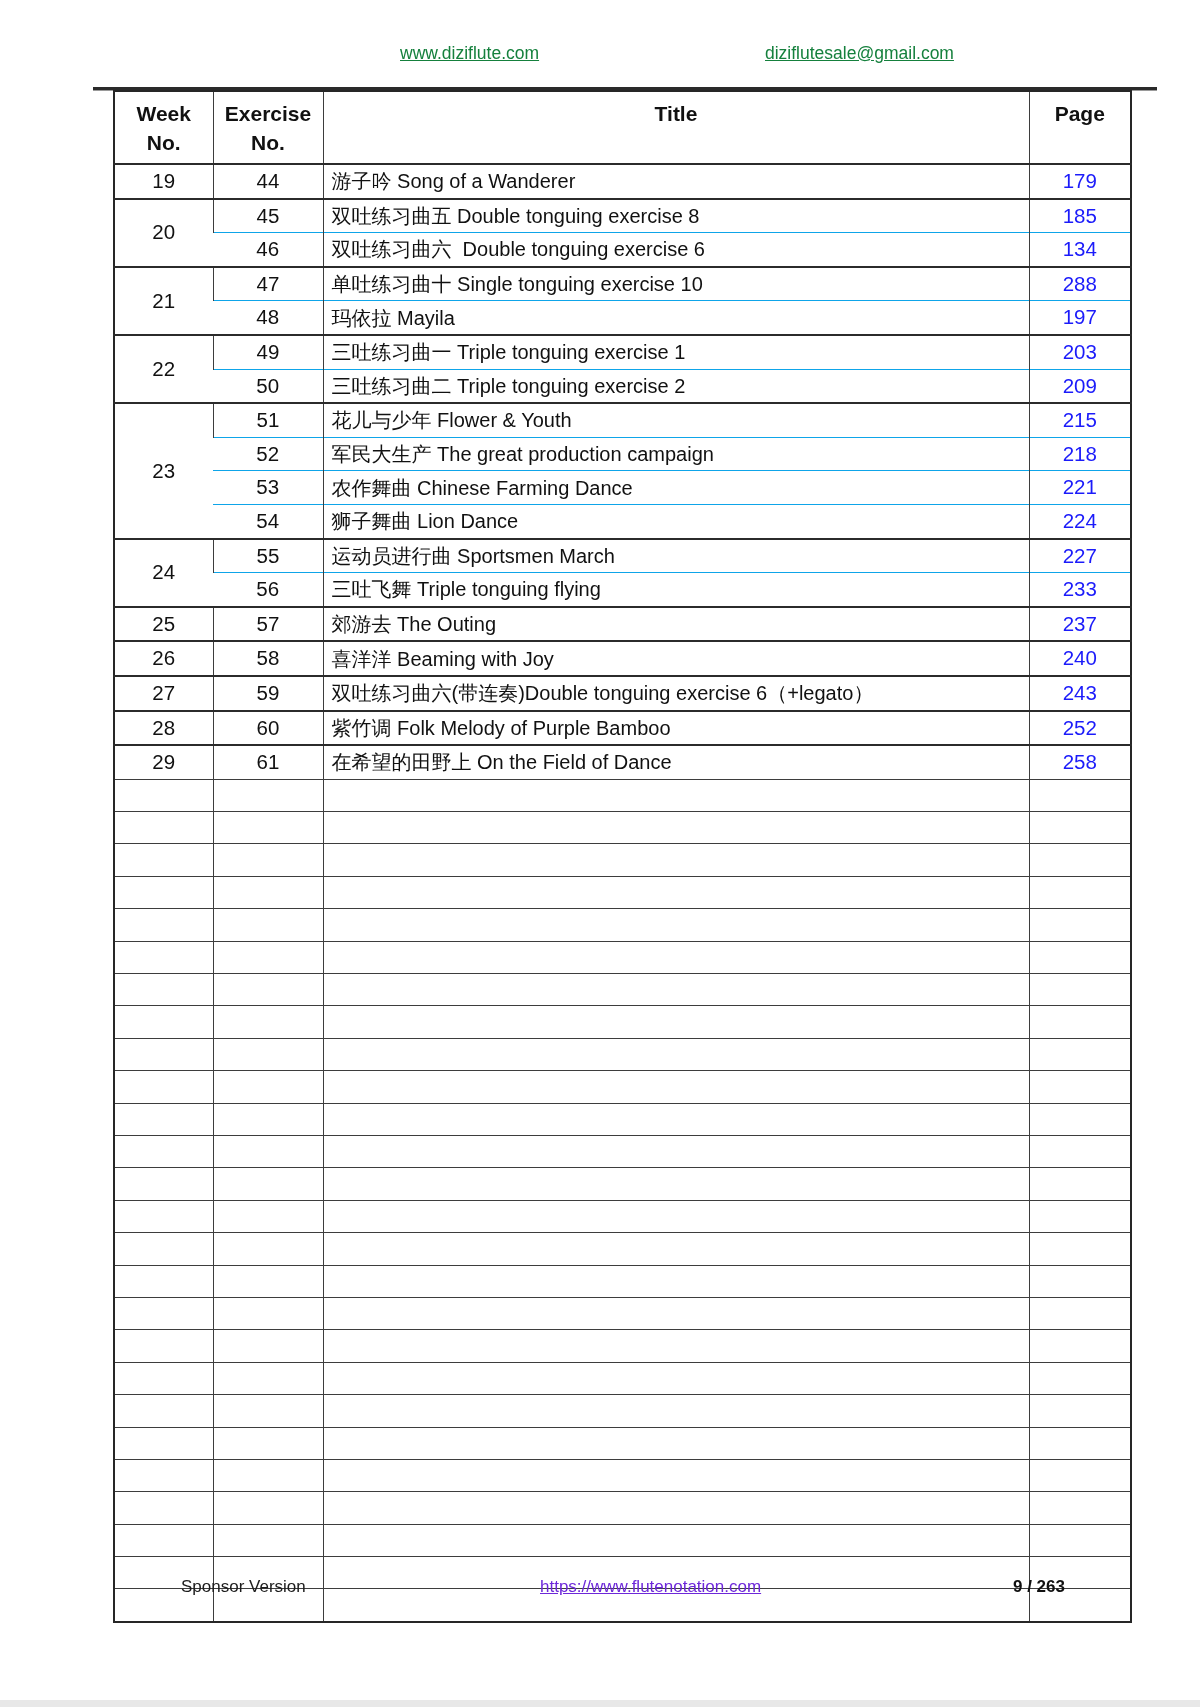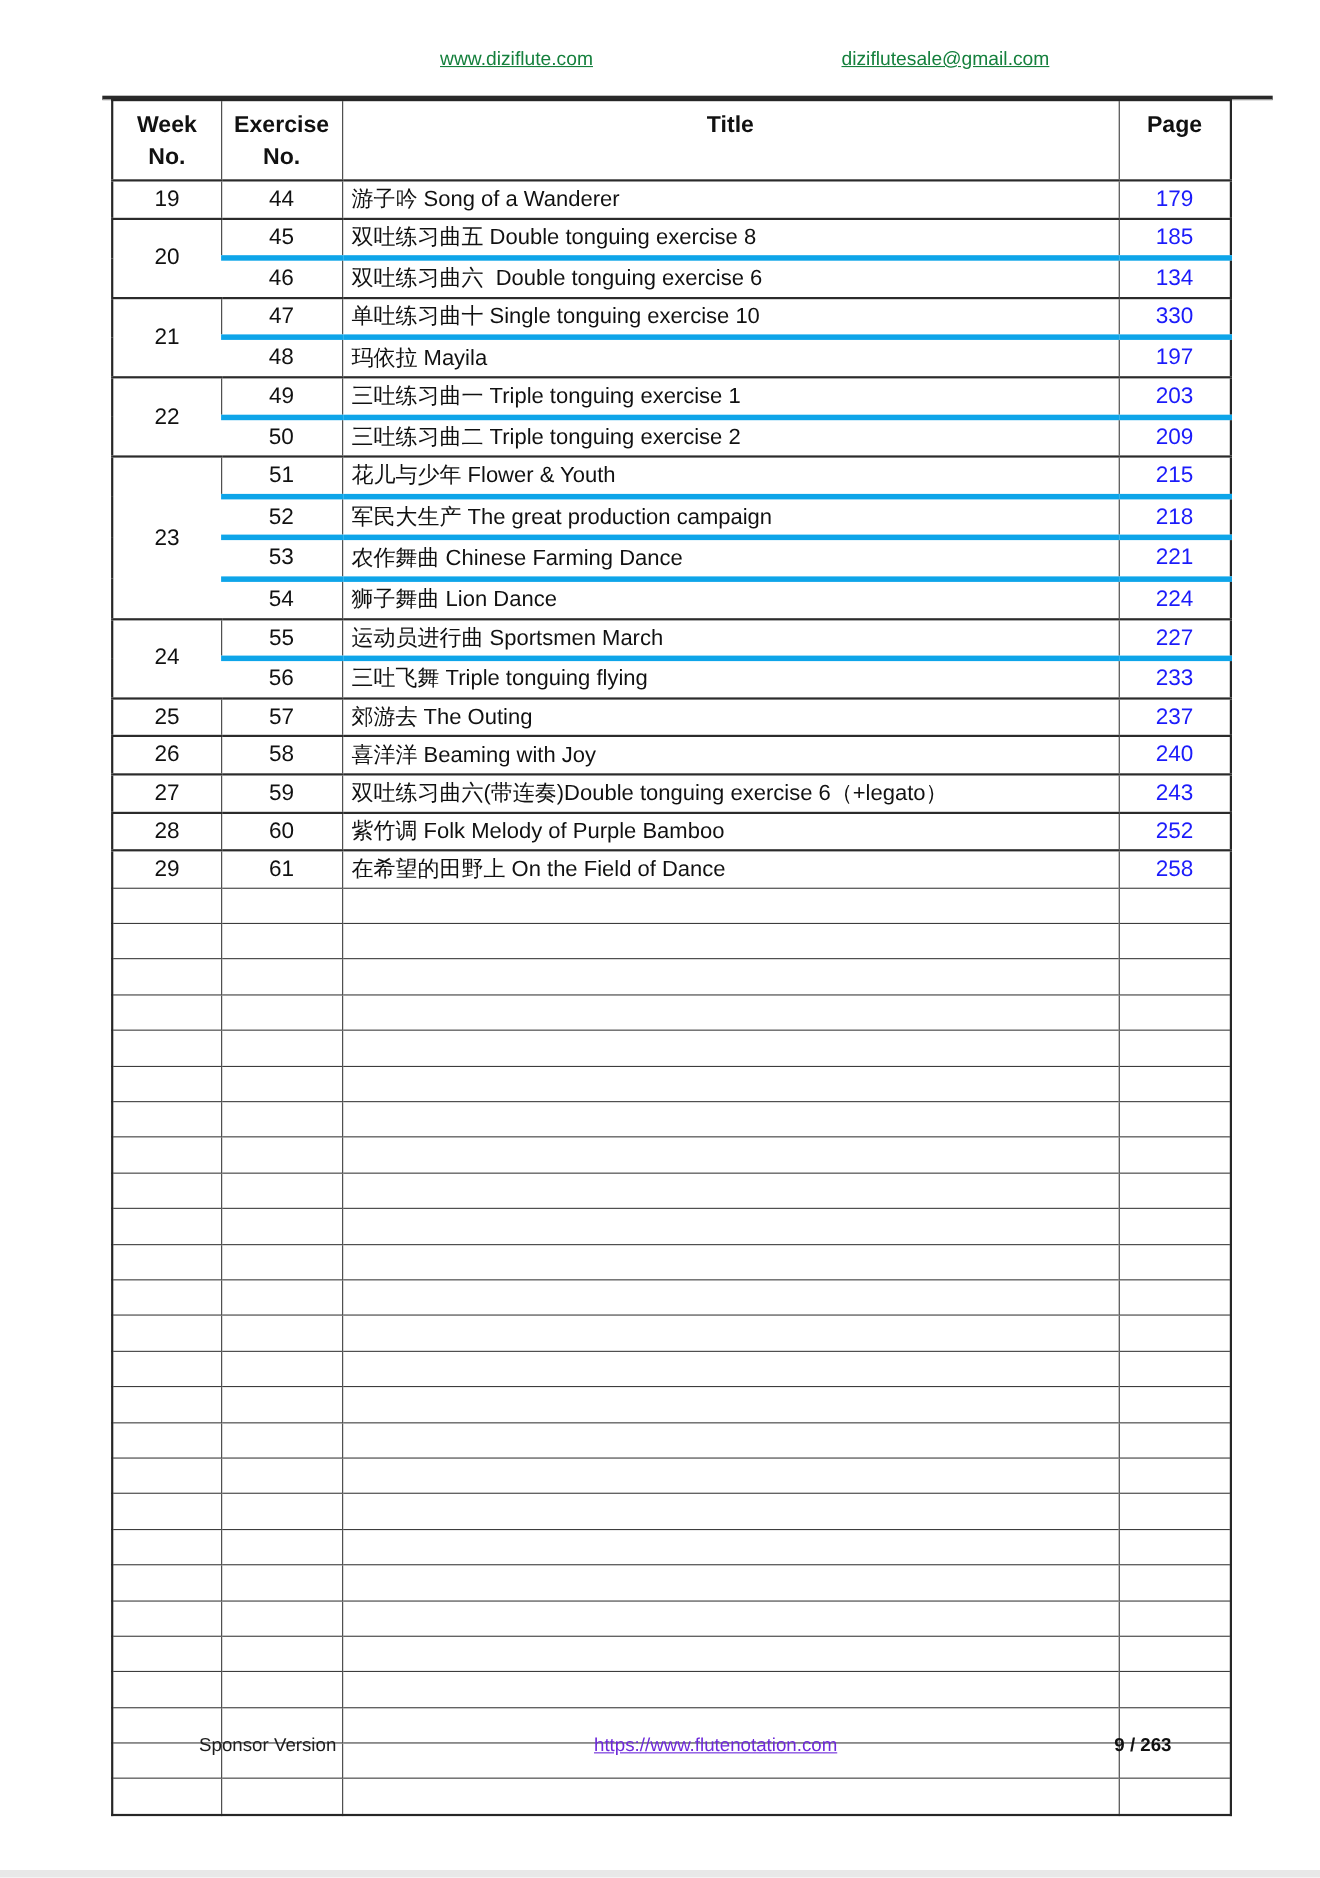--- a/index.html
+++ b/index.html
@@ -15,21 +15,21 @@
   }
   #hlink1{left:400px;}
   #hlink2{left:765px;text-decoration:underline;}
   
   .top-rule{
     position:absolute;left:93px;top:87px;width:1064px;height:3px;
     background:#2a2a2a;border-bottom:1px solid #9a9a9a;
   }
   
   table.toc{
-    position:absolute;left:101px;top:90px;width:1017px;
+    position:absolute;left:113px;top:90px;width:1017px;
     border-collapse:collapse;table-layout:fixed;
     border:2px solid #262626;
   }
   col.c-week{width:99px;}
   col.c-ex{width:110px;}
   col.c-title{width:706px;}
   col.c-page{width:102px;}
   th,td{padding:0;margin:0;}
   th{
     border-left:1px solid #3d3d3d;border-bottom:1px solid #3d3d3d;
@@ -42,21 +42,21 @@
     height:32.6px;vertical-align:middle;font-size:20.5px;color:#111;
     text-align:center;line-height:1.1;
   }
   td:first-child{border-left:none;}
   td.title{
     text-align:left;padding-left:8px;padding-right:4px;font-size:20px;
     white-space:pre-wrap;overflow:hidden;margin-left:40px;
   }
   td.page{color:#1b1bfa;cursor:pointer;}
   tr.gs td{border-top:2px solid #2b2b2b;}      
-  tr.sub td{border-top:5px solid #0ea5e9;}     
+  tr.sub td{border-top:1px solid #0ea5e9;}     
   tr.empty td{border-top:1px solid #3d3d3d;height:31.4px;}
   
   .footer-item{position:absolute;top:1577px;font-size:17px;line-height:20px;white-space:nowrap;}
   #f-sponsor{left:181px;color:#1c1c1c;}
   #f-link{left:540px;color:#6d28d9;text-decoration:underline;cursor:pointer;}
   #f-page{left:1013px;color:#111;font-weight:bold;}
   
   .bottom-strip{position:absolute;left:0;top:1700px;width:1200px;height:7px;background:#e8e8e8;}
 </style>
 </head>
@@ -106,21 +106,21 @@
     <tr class="sub">
       <td>46</td>
       <td class="title">双吐练习曲六  Double tonguing exercise 6</td>
       <td class="page">134</td>
     </tr>
 
     <tr class="gs">
       <td rowspan="2">21</td>
       <td>47</td>
       <td class="title">单吐练习曲十 Single tonguing exercise 10</td>
-      <td class="page">330</td>
+      <td class="page">288</td>
     </tr>
     <tr class="sub">
       <td>48</td>
       <td class="title">玛依拉 Mayila</td>
       <td class="page">197</td>
     </tr>
 
     <tr class="gs">
       <td rowspan="2">22</td>
       <td>49</td>

